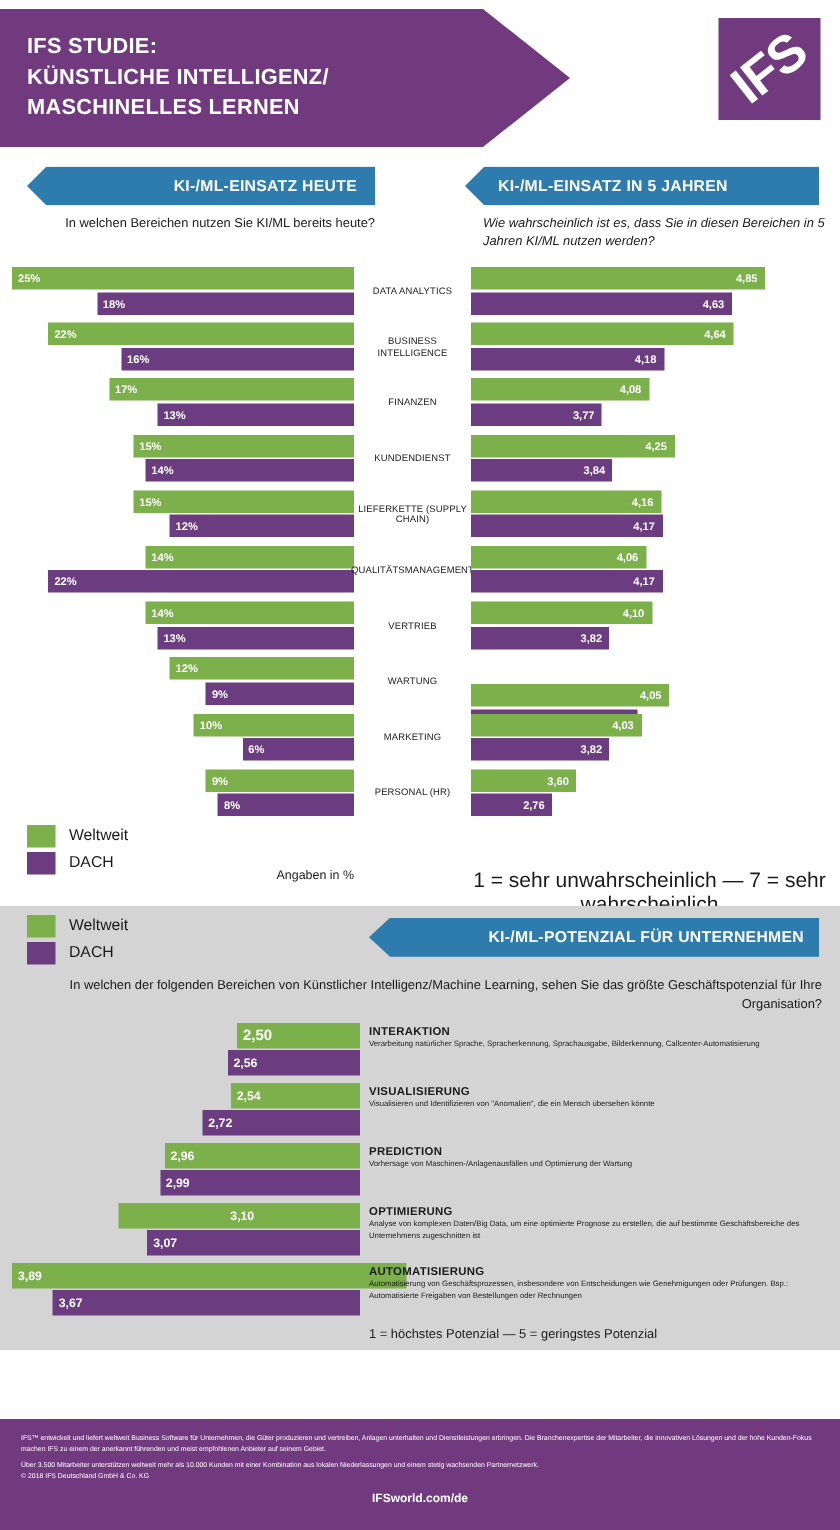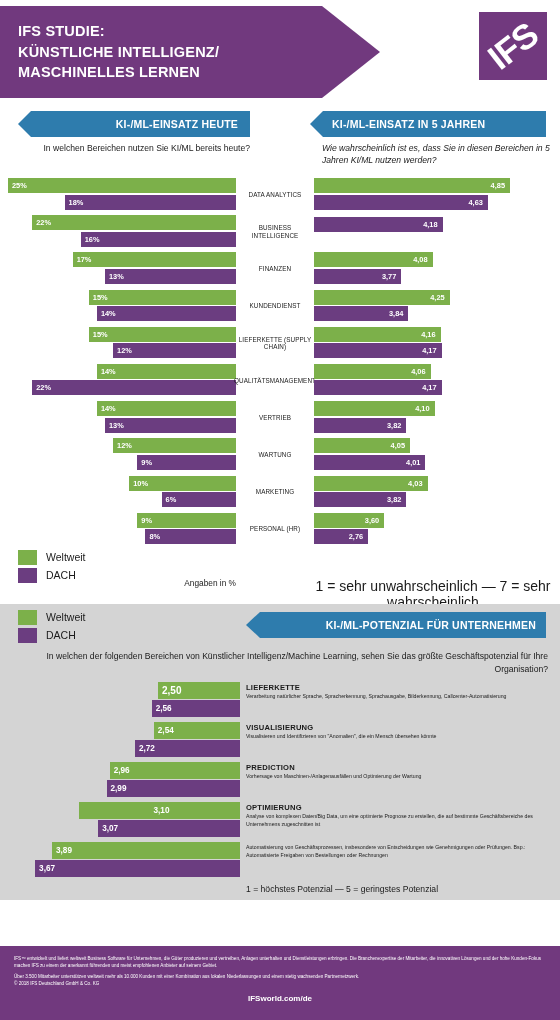--- a/index.html
+++ b/index.html
@@ -187,20 +187,23 @@
               <span class="bval">22%</span>
             </div>
             <div class="bar p bar-l" style="width: 155.28px;">
               <span class="bval">16%</span>
             </div>
           </div>
           <div class="lane-cat">
             <div class="cat-label">BUSINESS INTELLIGENCE</div>
           </div>
           <div class="lane-right">
+            <div class="bar g bar-r" style="width: 174.873px;">
+              <span class="bval">4,64</span>
+            </div>
             <div class="bar p bar-r" style="width: 128.594px;">
               <span class="bval">4,18</span>
             </div>
           </div>
         </div>
         <div class="crow">
           <div class="lane-left">
             <div class="bar g bar-l" style="width: 163.36px;">
               <span class="bval">17%</span>
             </div>
@@ -310,21 +313,21 @@
               <span class="bval">12%</span>
             </div>
             <div class="bar p bar-l" style="width: 98.72px;">
               <span class="bval">9%</span>
             </div>
           </div>
           <div class="lane-cat">
             <div class="cat-label">WARTUNG</div>
           </div>
           <div class="lane-right">
-            <div class="bar g bar-r" style="width: 96px;">
+            <div class="bar g bar-r" style="width: 132px; margin-top: 18px;">
               <span class="bval">4,05</span>
             </div>
             <div class="bar p bar-r" style="width: 111.491px;">
               <span class="bval">4,01</span>
             </div>
           </div>
         </div>
         <div class="crow">
           <div class="lane-left">
             <div class="bar g bar-l" style="width: 106.8px;">
@@ -406,21 +409,21 @@
         <div class="p-row">
           <div class="p-bars">
             <div class="bar g bar-l" style="width: 82.0112px; height: 17px;">
               <span class="bval" style="font-size: 10px;">2,50</span>
             </div>
             <div class="bar p bar-l" style="width: 88.3128px; height: 17px;">
               <span class="bval" style="font-size: 8.2px;">2,56</span>
             </div>
           </div>
           <div class="p-desc">
-            <div class="p-title">LIEFERKETTE</div>
+            <div class="p-title">INTERAKTION</div>
             <div class="p-sub">Verarbeitung natürlicher Sprache, Spracherkennung, Sprachausgabe, Bilderkennung, Callcenter-Automatisierung</div>
           </div>
         </div>
         <div class="p-row">
           <div class="p-bars">
             <div class="bar g bar-l" style="width: 86.2123px; height: 17px;">
               <span class="bval" style="font-size: 8.2px;">2,54</span>
             </div>
             <div class="bar p bar-l" style="width: 105.117px; height: 17px;">
               <span class="bval" style="font-size: 8.2px;">2,72</span>
@@ -454,28 +457,29 @@
               <span class="bval" style="font-size: 8.2px;">3,07</span>
             </div>
           </div>
           <div class="p-desc">
             <div class="p-title">OPTIMIERUNG</div>
             <div class="p-sub">Analyse von komplexen Daten/Big Data, um eine optimierte Prognose zu erstellen, die auf bestimmte Geschäftsbereiche des Unternehmens zugeschnitten ist</div>
           </div>
         </div>
         <div class="p-row">
           <div class="p-bars">
-            <div class="bar g bar-l" style="width: 188px; height: 17px;">
+            <div class="bar g bar-l" style="width: 263px; height: 17px;">
               <span class="bval" style="font-size: 8.2px;">3,89</span>
             </div>
             <div class="bar p bar-l" style="width: 204.894px; height: 17px;">
               <span class="bval" style="font-size: 8.2px;">3,67</span>
             </div>
           </div>
           <div class="p-desc">
+            <div class="p-title">AUTOMATISIERUNG</div>
             <div class="p-sub">Automatisierung von Geschäftsprozessen, insbesondere von Entscheidungen wie Genehmigungen oder Prüfungen. Bsp.: Automatisierte Freigaben von Bestellungen oder Rechnungen</div>
           </div>
         </div>
       </div>
     <div class="p-scale">1 = höchstes Potenzial — 5 = geringstes Potenzial</div>
   </div>
 
   <div class="footer">
     <div class="f-para">IFS™ entwickelt und liefert weltweit Business Software für Unternehmen, die Güter produzieren und vertreiben, Anlagen unterhalten und Dienstleistungen erbringen. Die Branchenexpertise der Mitarbeiter, die innovativen Lösungen und der hohe Kunden-Fokus machen IFS zu einem der anerkannt führenden und meist empfohlenen Anbieter auf seinem Gebiet.</div>
     <div class="f-line">Über 3.500 Mitarbeiter unterstützen weltweit mehr als 10.000 Kunden mit einer Kombination aus lokalen Niederlassungen und einem stetig wachsenden Partnernetzwerk.</div>

